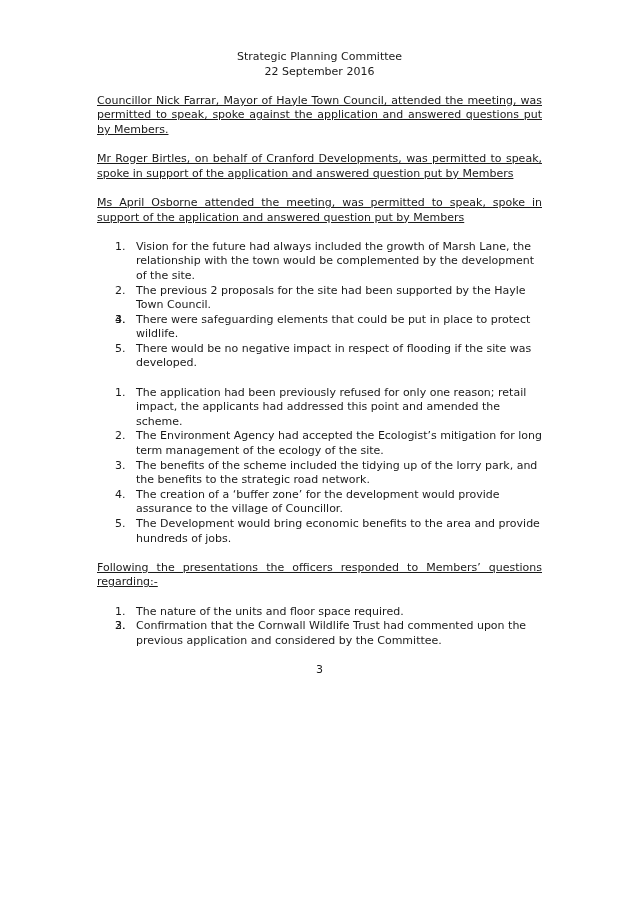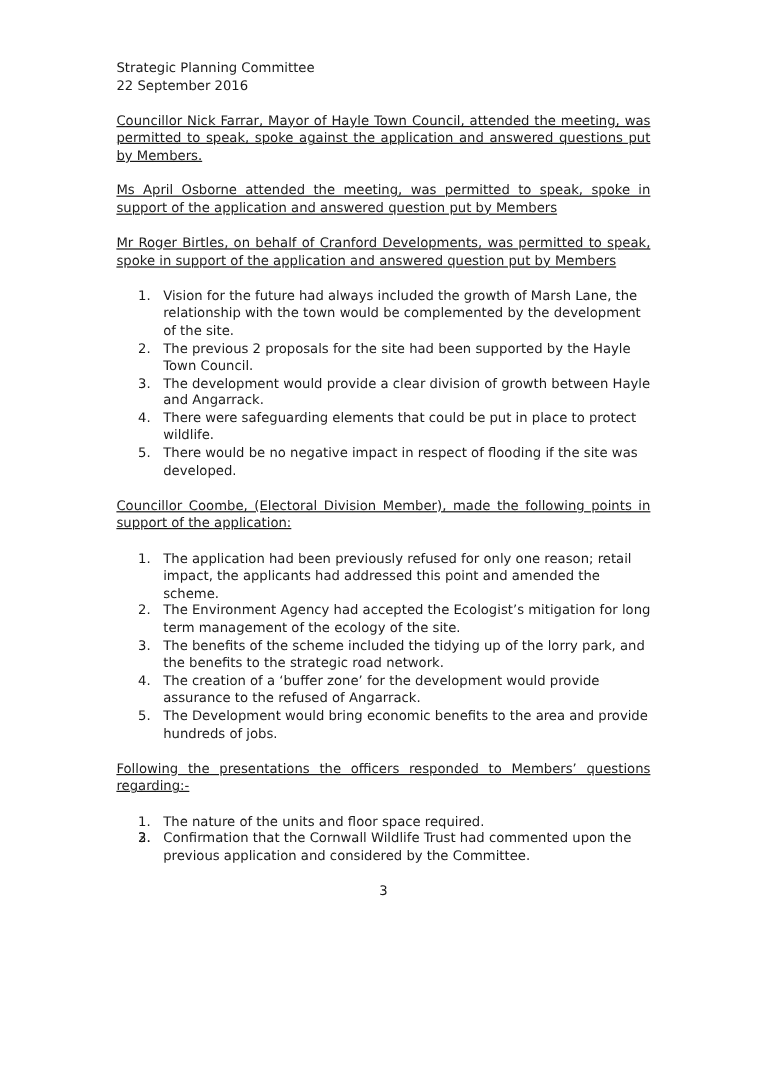--- a/index.html
+++ b/index.html
@@ -18,20 +18,21 @@
   }
   .page {
     box-sizing: border-box;
     width: 640px;
     height: 905px;
     padding: 50px 98px 20px 97px;
     background: #ffffff;
     overflow: hidden;
   }
   .doc-header {
+    text-align: center;
   }
   .doc-para {
     margin: 14.6px 0 0 0;
     text-align: justify;
     text-justify: inter-word;
     text-decoration: underline;
   }
   .doc-list {
     margin: 14.6px 0 0 0;
     text-align: left;
@@ -55,66 +56,64 @@
 
 <div class="page">
 
   <div class="doc-header">
     <div>Strategic Planning Committee</div>
     <div>22 September 2016</div>
   </div>
 
   <p class="doc-para">Councillor Nick Farrar, Mayor of Hayle Town Council, attended the meeting, was permitted to speak, spoke against the application and answered questions put by Members.</p>
 
+  <p class="doc-para">Mr Roger Birtles, on behalf of Cranford Developments, was permitted to speak, spoke in support of the application and answered question put by Members</p>
+
   <p class="doc-para">Ms April Osborne attended the meeting, was permitted to speak, spoke in support of the application and answered question put by Members</p>
-
-  <p class="doc-para">Mr Roger Birtles, on behalf of Cranford Developments, was permitted to speak, spoke in support of the application and answered question put by Members</p>
 
 
   <div class="doc-list">
     <div class="doc-list-item">
       <span class="marker">1.</span>
       <span class="text">Vision for the future had always included the growth of Marsh Lane, the relationship with the town would be complemented by the development of the site.</span>
     </div>
     <div class="doc-list-item">
       <span class="marker">2.</span>
       <span class="text">The previous 2 proposals for the site had been supported by the Hayle Town Council.</span>
     </div>
     <div class="doc-list-item">
       <span class="marker">3.</span>
-      <span class="text">The development would provide a clear division of growth between Hayle and Angarrack.</span>
     </div>
     <div class="doc-list-item">
       <span class="marker">4.</span>
       <span class="text">There were safeguarding elements that could be put in place to protect wildlife.</span>
     </div>
     <div class="doc-list-item">
       <span class="marker">5.</span>
       <span class="text">There would be no negative impact in respect of flooding if the site was developed.</span>
     </div>
   </div>
 
-  <p class="doc-para">Councillor Coombe, (Electoral Division Member), made the following points in support of the application:</p>
 
   <div class="doc-list">
     <div class="doc-list-item">
       <span class="marker">1.</span>
       <span class="text">The application had been previously refused for only one reason; retail impact, the applicants had addressed this point and amended the scheme.</span>
     </div>
     <div class="doc-list-item">
       <span class="marker">2.</span>
       <span class="text">The Environment Agency had accepted the Ecologist’s mitigation for long term management of the ecology of the site.</span>
     </div>
     <div class="doc-list-item">
       <span class="marker">3.</span>
       <span class="text">The benefits of the scheme included the tidying up of the lorry park, and the benefits to the strategic road network.</span>
     </div>
     <div class="doc-list-item">
       <span class="marker">4.</span>
-      <span class="text">The creation of a ‘buffer zone’ for the development would provide assurance to the refused of Angarrack.</span>
+      <span class="text">The creation of a ‘buffer zone’ for the development would provide assurance to the village of Councillor.</span>
     </div>
     <div class="doc-list-item">
       <span class="marker">5.</span>
       <span class="text">The Development would bring economic benefits to the area and provide hundreds of jobs.</span>
     </div>
   </div>
 
   <p class="doc-para">Following the presentations the officers responded to Members’ questions regarding:-</p>
 
   <div class="doc-list">

